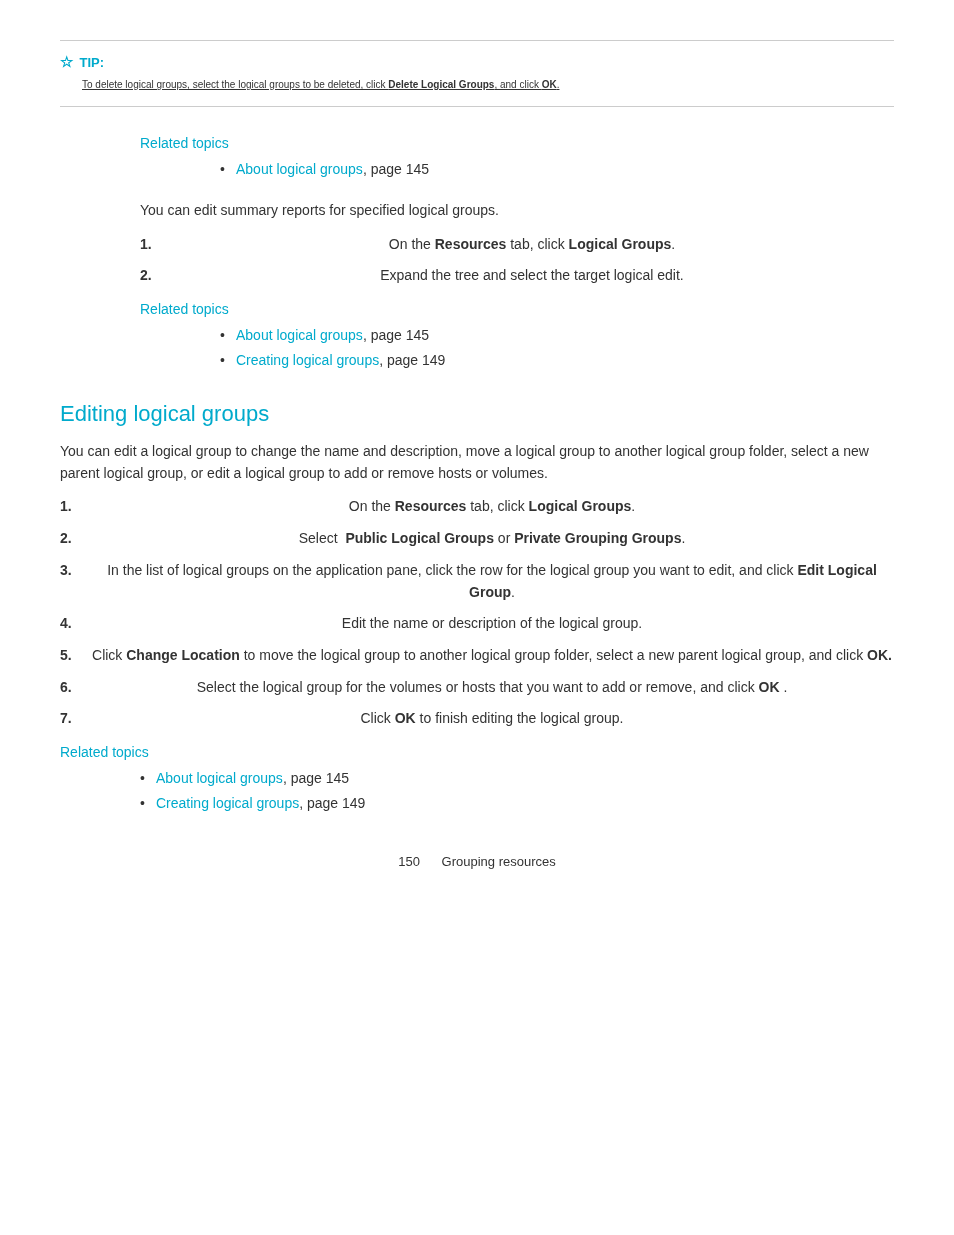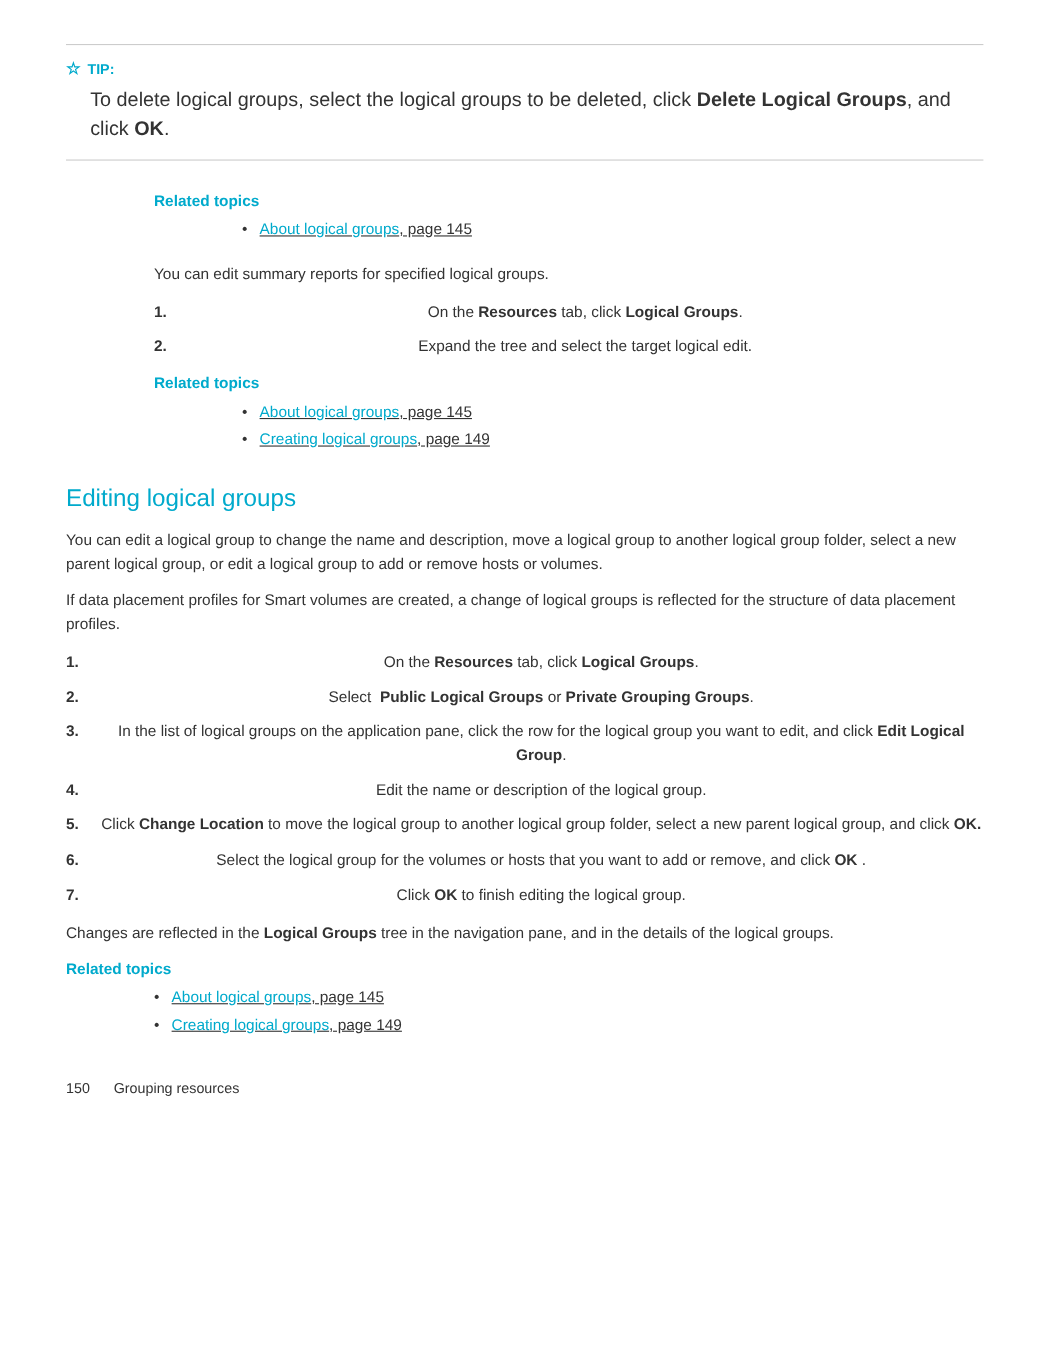--- a/index.html
+++ b/index.html
@@ -27,37 +27,38 @@
       display: flex;
       align-items: center;
       gap: 6px;
     }
     .tip-icon {
       font-size: 15px;
       color: #00aacc;
     }
     .tip-text {
       margin-left: 22px;
-      font-size: 18px;
+      font-size: 10px;
       color: #333;
       line-height: 1.5;
+      text-decoration: underline;
     }
 
     .section-title {
       color: #00aacc;
       font-size: 22px;
       font-weight: normal;
       margin-bottom: 14px;
       margin-top: 10px;
     }
 
     .related-topics-heading {
       color: #00aacc;
       font-size: 14px;
-      font-weight: bold;
+      font-weight: normal;
       margin-bottom: 8px;
       margin-top: 10px;
     }
 
     .body-text {
       font-size: 14px;
       color: #333;
       line-height: 1.55;
       margin-bottom: 12px;
       margin-left: 80px;
@@ -67,21 +68,20 @@
       font-size: 14px;
       color: #333;
       line-height: 1.55;
       margin-bottom: 12px;
     }
 
     .bullet-list {
       list-style: none;
       margin-left: 80px;
       margin-bottom: 16px;
-      text-decoration: underline;
     }
     .bullet-list li {
       position: relative;
       padding-left: 16px;
       margin-bottom: 4px;
       font-size: 14px;
       color: #333;
       line-height: 1.5;
     }
     .bullet-list li::before {
@@ -124,20 +124,21 @@
 
     .related-block {
       margin-bottom: 20px;
     }
 
     .page-footer {
       margin-top: 40px;
       font-size: 13px;
       color: #333;
       border-top: none;
+      text-align: center;
     }
 
     b {
       font-weight: bold;
     }
 
     .indent-block {
       margin-left: 80px;
     }
   </style>
@@ -179,37 +180,31 @@
   </div>
 </div>
 
 <div class="section-block">
   <h2 class="section-title">Editing logical groups</h2>
 
   <p class="body-text-full">
     You can edit a logical group to change the name and description, move a logical group to another logical group folder, select a new parent logical group, or edit a logical group to add or remove hosts or volumes.
   </p>
 
-  <p class="body-text-full">
-    If data placement profiles for Smart volumes are created, a change of logical groups is reflected for the structure of data placement profiles.
-  </p>
 
   <ol class="numbered-list">
     <li>On the <b>Resources</b> tab, click <b>Logical Groups</b>.</li>
     <li>Select &nbsp;<b>Public Logical Groups</b> or <b>Private Grouping Groups</b>.</li>
     <li>In the list of logical groups on the application pane, click the row for the logical group you want to edit, and click <b>Edit Logical Group</b>.</li>
     <li>Edit the name or description of the logical group.</li>
     <li>Click <b>Change Location</b> to move the logical group to another logical group folder, select a new parent logical group, and click <b>OK.</b></li>
     <li>Select the logical group for the volumes or hosts that you want to add or remove, and click <b>OK</b>&nbsp;.</li>
     <li>Click <b>OK</b> to finish editing the logical group.</li>
   </ol>
 
-  <p class="body-text-full">
-    Changes are reflected in the <b>Logical Groups</b> tree in the navigation pane, and in the details of the logical groups.
-  </p>
 
   <div class="related-block">
     <div class="related-topics-heading">Related topics</div>
     <ul class="bullet-list">
       <li><a href="#">About logical groups</a>, page 145</li>
       <li><a href="#">Creating logical groups</a>, page 149</li>
     </ul>
   </div>
 </div>
 

